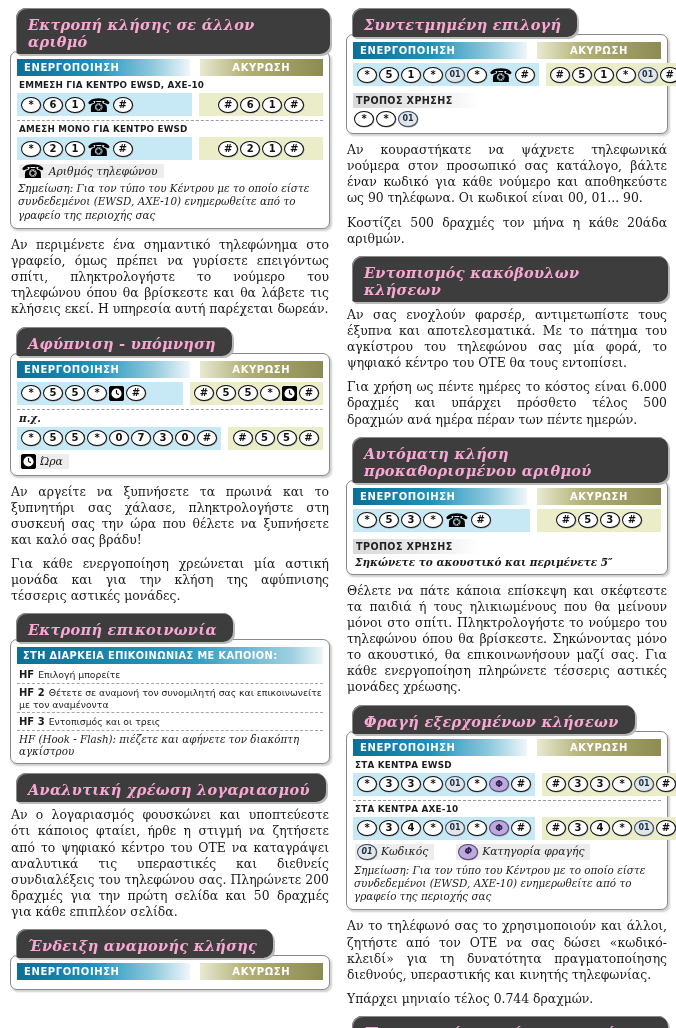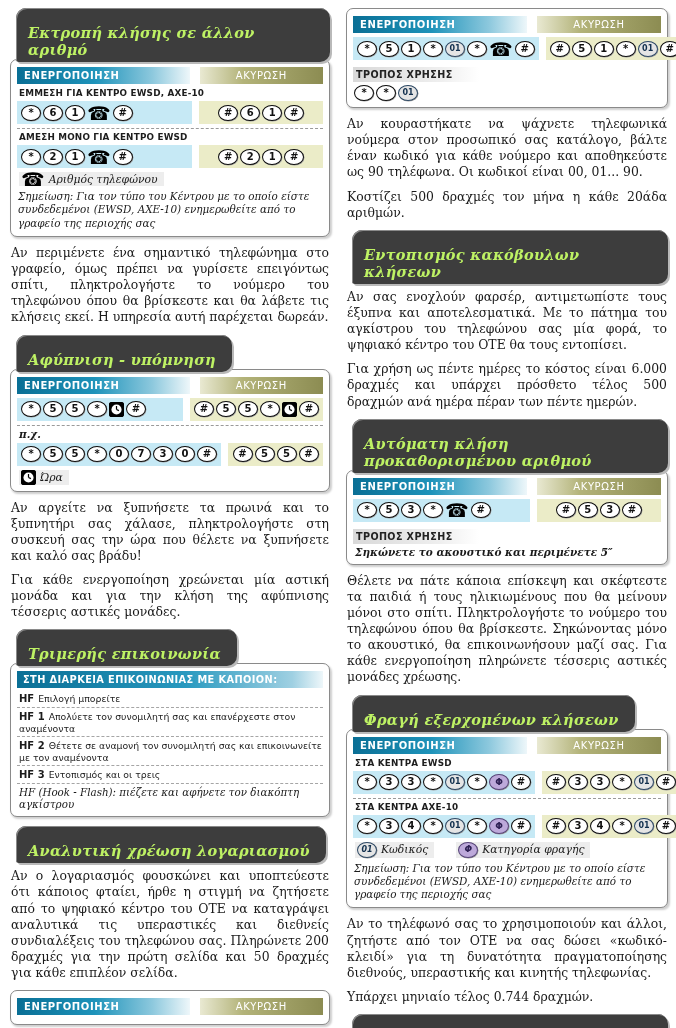--- a/index.html
+++ b/index.html
@@ -1,31 +1,31 @@
 <!DOCTYPE html>
 <html><head>
 <meta charset="utf-8">
 <style>
   html,body{margin:0;padding:0;background:#fff;}
   body{width:676px;height:1028px;font-family:"DejaVu Serif",serif;color:#1a1a1a;overflow:hidden;}
   .page{display:flex;gap:16px;padding:8px 8px 0 10px;box-sizing:border-box;}
   .col{width:322px;display:flex;flex-direction:column;}
   .block{margin-bottom:9px;}
-  .title-tab{display:inline-block;background:#3d3d3d;color:#bef264;font-family:"DejaVu Serif",serif;
-    font-style:italic;font-weight:bold;font-size:14.5px;padding:16px 16px 4px 12px;
+  .title-tab{display:inline-block;background:#3d3d3d;color:#f9a8d4;font-family:"DejaVu Serif",serif;
+    font-style:italic;font-weight:bold;font-size:14.5px;padding:8px 16px 4px 12px;
     border-radius:10px 10px 10px 3px;box-shadow:2px 2px 0 #b9b9b9, inset 1px 1px 0 #8a8a8a;
     margin:0 0 -5px 6px;position:relative;z-index:2;letter-spacing:0.3px;}
   .panel{border:1px solid #8a8a8a;border-radius:7px;background:#fff;padding:7px 6px 5px;
     box-shadow:1.5px 2px 2px #cfcfcf;position:relative;z-index:1;}
   .hdr-row{display:flex;justify-content:space-between;gap:10px;margin-bottom:4px;}
   .hdr-on{flex:1.45;background:linear-gradient(90deg,#0a6f95 0%,#1e93ba 45%,#8cc8dd 78%,#eef7fa 100%);
     color:#fff;font-family:"DejaVu Sans",sans-serif;font-weight:bold;font-size:10px;
     padding:3px 7px;letter-spacing:0.6px;}
   .hdr-off{flex:1;background:linear-gradient(90deg,#e9e9d2 0%,#b3b379 35%,#8c8c52 100%);
-    color:#fff;font-family:"DejaVu Sans",sans-serif;font-weight:normal;font-size:10px;
+    color:#fff;font-family:"DejaVu Sans",sans-serif;font-weight:bold;font-size:10px;
     padding:3px 7px;text-align:center;letter-spacing:0.6px;}
   .banner{background:linear-gradient(90deg,#0a6f95 0%,#2899bf 55%,#9fd0e2 90%,#eef7fa 100%);
     color:#fff;font-family:"DejaVu Sans",sans-serif;font-weight:bold;font-size:9.8px;
     padding:3px 6px;letter-spacing:0.4px;margin-bottom:2px;}
   .keys-row{display:flex;gap:7px;align-items:center;margin:3px 0;}
   .keys-on{flex:1.45;background:#c6e9f5;display:flex;gap:2px;align-items:center;padding:3px 4px;min-height:17px;}
   .keys-off{flex:1;background:#ebecc8;display:flex;gap:2px;align-items:center;justify-content:center;padding:3px 4px;min-height:17px;}
   .key{flex:0 0 auto;display:inline-flex;width:18px;height:14px;border:1.5px solid #0d0d0d;border-radius:50%;
     background:#fff;align-items:center;justify-content:center;
     font-family:"DejaVu Sans",sans-serif;font-weight:bold;font-size:10px;color:#111;line-height:1;
@@ -171,38 +171,37 @@
                   <rect width="16" height="16" rx="3" fill="#000"></rect>
                   <circle cx="8" cy="8" r="5.4" fill="#fff"></circle>
                   <line x1="8" y1="8" x2="8" y2="4.3" stroke="#000" stroke-width="1.3"></line>
                   <line x1="8" y1="8" x2="10.6" y2="9.2" stroke="#000" stroke-width="1.3"></line>
                 </svg>
               </span>
               <span>Ώρα</span>
             </span>
           </div>
         </div><div class="para">Αν αργείτε να ξυπνήσετε τα πρωινά και το ξυπνητήρι σας χάλασε, πληκτρολογήστε στη συσκευή σας την ώρα που θέλετε να ξυπνήσετε και καλό σας βράδυ!</div><div class="para">Για κάθε ενεργοποίηση χρεώνεται μία αστική μονάδα και για την κλήση της αφύπνισης τέσσερις αστικές μονάδες.</div></div>
-      <div class="block"><div class="title-tab">Τριμερής επικοινωνία</div><div class="panel">
+      <div class="block"><div class="title-tab">Εκτροπή επικοινωνία</div><div class="panel">
           <div class="banner">ΣΤΗ ΔΙΑΡΚΕΙΑ ΕΠΙΚΟΙΝΩΝΙΑΣ ΜΕ ΚΑΠΟΙΟΝ:</div>
           <div class="hf-row first"><span class="hf-key">HF</span><span>Επιλογή μπορείτε</span></div>
-          <div class="hf-row"><span class="hf-key">HF 1</span><span>Απολύετε τον συνομιλητή σας και επανέρχεστε στον αναμένοντα</span></div>
           <div class="hf-row"><span class="hf-key">HF 2</span><span>Θέτετε σε αναμονή τον συνομιλητή σας και επικοινωνείτε με τον αναμένοντα</span></div>
           <div class="hf-row"><span class="hf-key">HF 3</span><span>Εντοπισμός και οι τρεις</span></div>
           <div class="hf-note">HF (Hook - Flash): πιέζετε και αφήνετε τον διακόπτη αγκίστρου</div>
         </div></div>
       <div class="block"><div class="title-tab">Αναλυτική χρέωση λογαριασμού</div><div class="para">Αν ο λογαριασμός φουσκώνει και υποπτεύεστε ότι κάποιος φταίει, ήρθε η στιγμή να ζητήσετε από το ψηφιακό κέντρο του ΟΤΕ να καταγράψει αναλυτικά τις υπεραστικές και διεθνείς συνδιαλέξεις του τηλεφώνου σας. Πληρώνετε 200 δραχμές για την πρώτη σελίδα και 50 δραχμές για κάθε επιπλέον σελίδα.</div></div>
-      <div class="block"><div class="panel">
+      <div class="block"><div class="title-tab">Ένδειξη αναμονής κλήσης</div><div class="panel">
           <div class="hdr-row">
             <div class="hdr-on">ΕΝΕΡΓΟΠΟΙΗΣΗ</div>
             <div class="hdr-off">ΑΚΥΡΩΣΗ</div>
           </div>
         </div></div>
     </div>
     <div class="col">
-      <div class="block"><div class="panel"><div class="hdr-row">
+      <div class="block"><div class="title-tab">Συντετμημένη επιλογή</div><div class="panel"><div class="hdr-row">
             <div class="hdr-on">ΕΝΕΡΓΟΠΟΙΗΣΗ</div>
             <div class="hdr-off">ΑΚΥΡΩΣΗ</div>
           </div><div class="keys-row">
             <div class="keys-on">
               <span class="key">*</span>
               <span class="key">5</span>
               <span class="key">1</span>
               <span class="key">*</span>
               <span class="key key-code">01</span>
               <span class="key">*</span>

